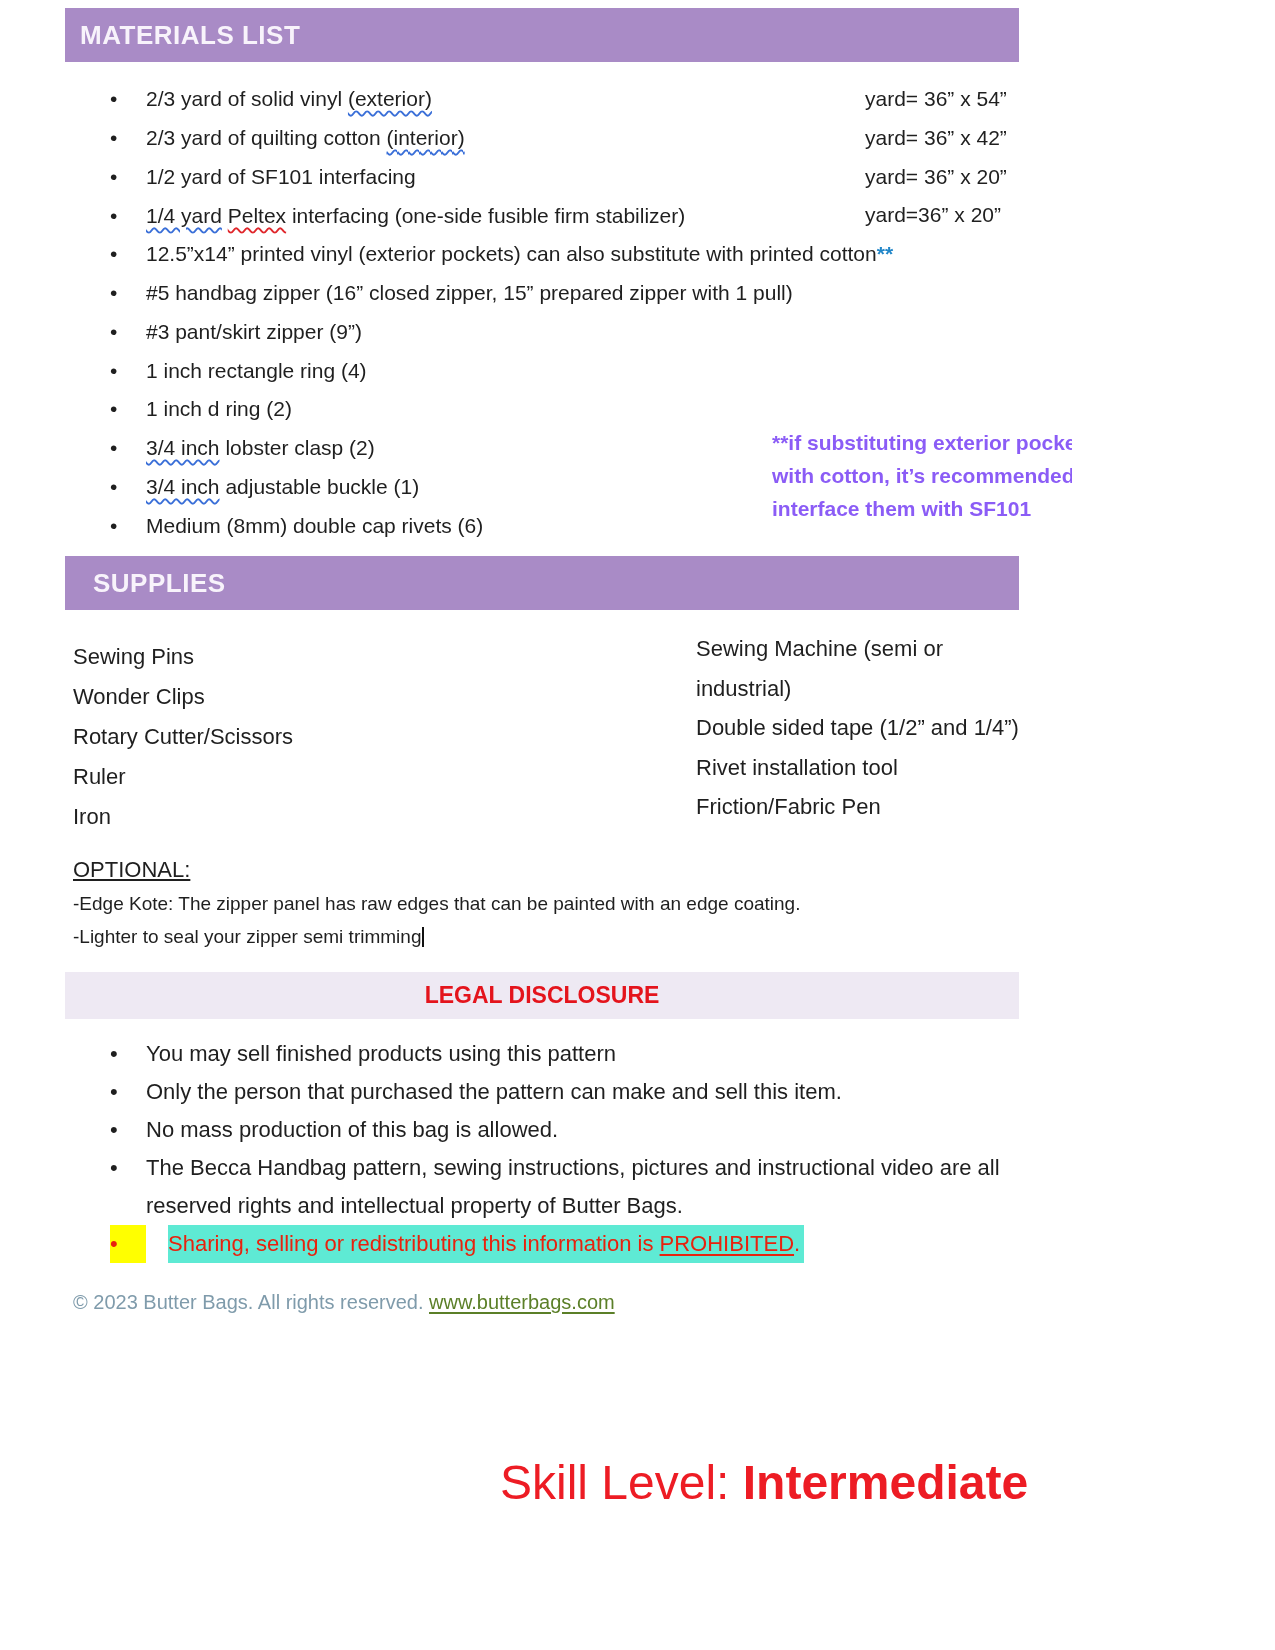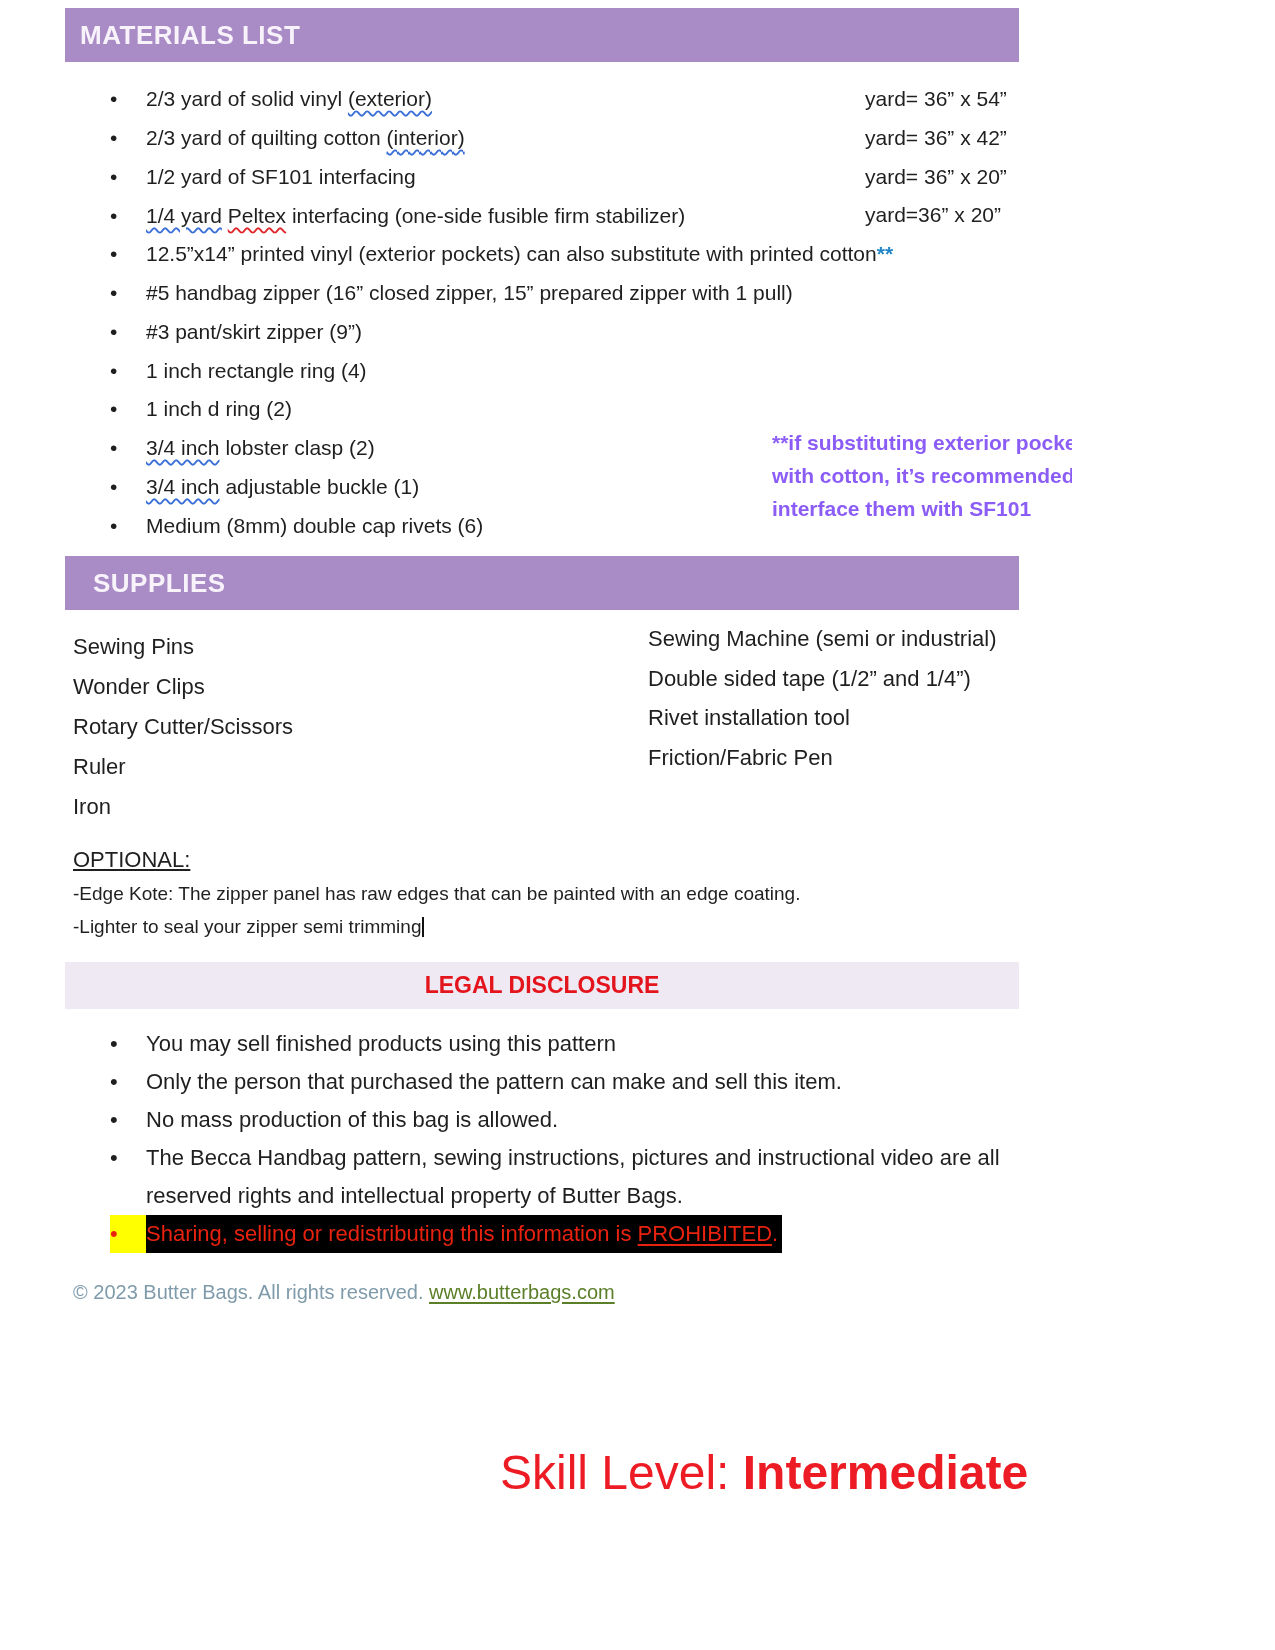--- a/index.html
+++ b/index.html
@@ -37,21 +37,21 @@
   .sq-red{text-decoration-line:underline;text-decoration-style:wavy;text-decoration-color:#e0262b;text-decoration-thickness:2px;text-underline-offset:4px;}
   .ast{color:#2186c8;font-weight:bold;}
 
   
   .note{
     position:absolute;left:772px;top:426px;width:350px;
     color:#8b5cf6;font-size:21px;line-height:33px;font-weight:600;
   }
 
   
-  .sup-cols{display:flex;margin-top:17px;padding-left:8px;}
+  .sup-cols{display:flex;margin-top:27px;padding-left:8px;gap:48px;}
   .sup-left{width:575px;}
   .sup-right{flex:1;margin-top:-8px;}
   .sup-item{font-size:22px;line-height:40px;}
   .sup-right .sup-item{line-height:39.5px;}
 
   
   .optional{margin-top:16px;padding-left:8px;}
   .opt-heading{font-size:22px;line-height:34px;text-decoration:underline;}
   .opt-line{font-size:19px;line-height:33px;}
   .caret{display:inline-block;width:2px;height:20px;background:#111;vertical-align:-4px;margin-left:1px;}
@@ -62,21 +62,21 @@
     background:#eee9f3;text-align:center;
     color:#e4141c;font-size:23px;font-weight:bold;
   }
   .llist{margin-top:16px;}
   .lrow{display:flex;align-items:flex-start;font-size:22px;line-height:38px;}
   .lrow .bullet{flex:0 0 36px;margin-left:45px;}
   .lrow .bullet::before{content:"•";font-size:22px;}
   .ltext{flex:1;}
   .lrow.hl .bullet{background:#ffff00;color:#e8220e;}
   .lrow.hl .bullet::before{color:#e8220e;}
-  .lrow.hl .ltext{flex:0 1 auto;background:#000000;color:#e8220e;padding-right:4px;}
+  .lrow.hl .ltext{flex:0 1 auto;background:#5eead4;color:#e8220e;padding-right:4px;margin-left:22px;}
   .prohibited{text-decoration:underline;text-underline-offset:3px;}
 
   
   .copyright{margin-top:24px;padding-left:8px;font-size:20px;line-height:30px;color:#7f9bab;}
   .site-link{color:#5b7f28;text-decoration:underline;text-underline-offset:3px;cursor:pointer;}
 
   .skill{margin-top:138px;margin-left:435px;font-size:48px;color:#ed1c24;white-space:nowrap;}
   .skill .val{font-weight:bold;}
 </style>
 </head>

